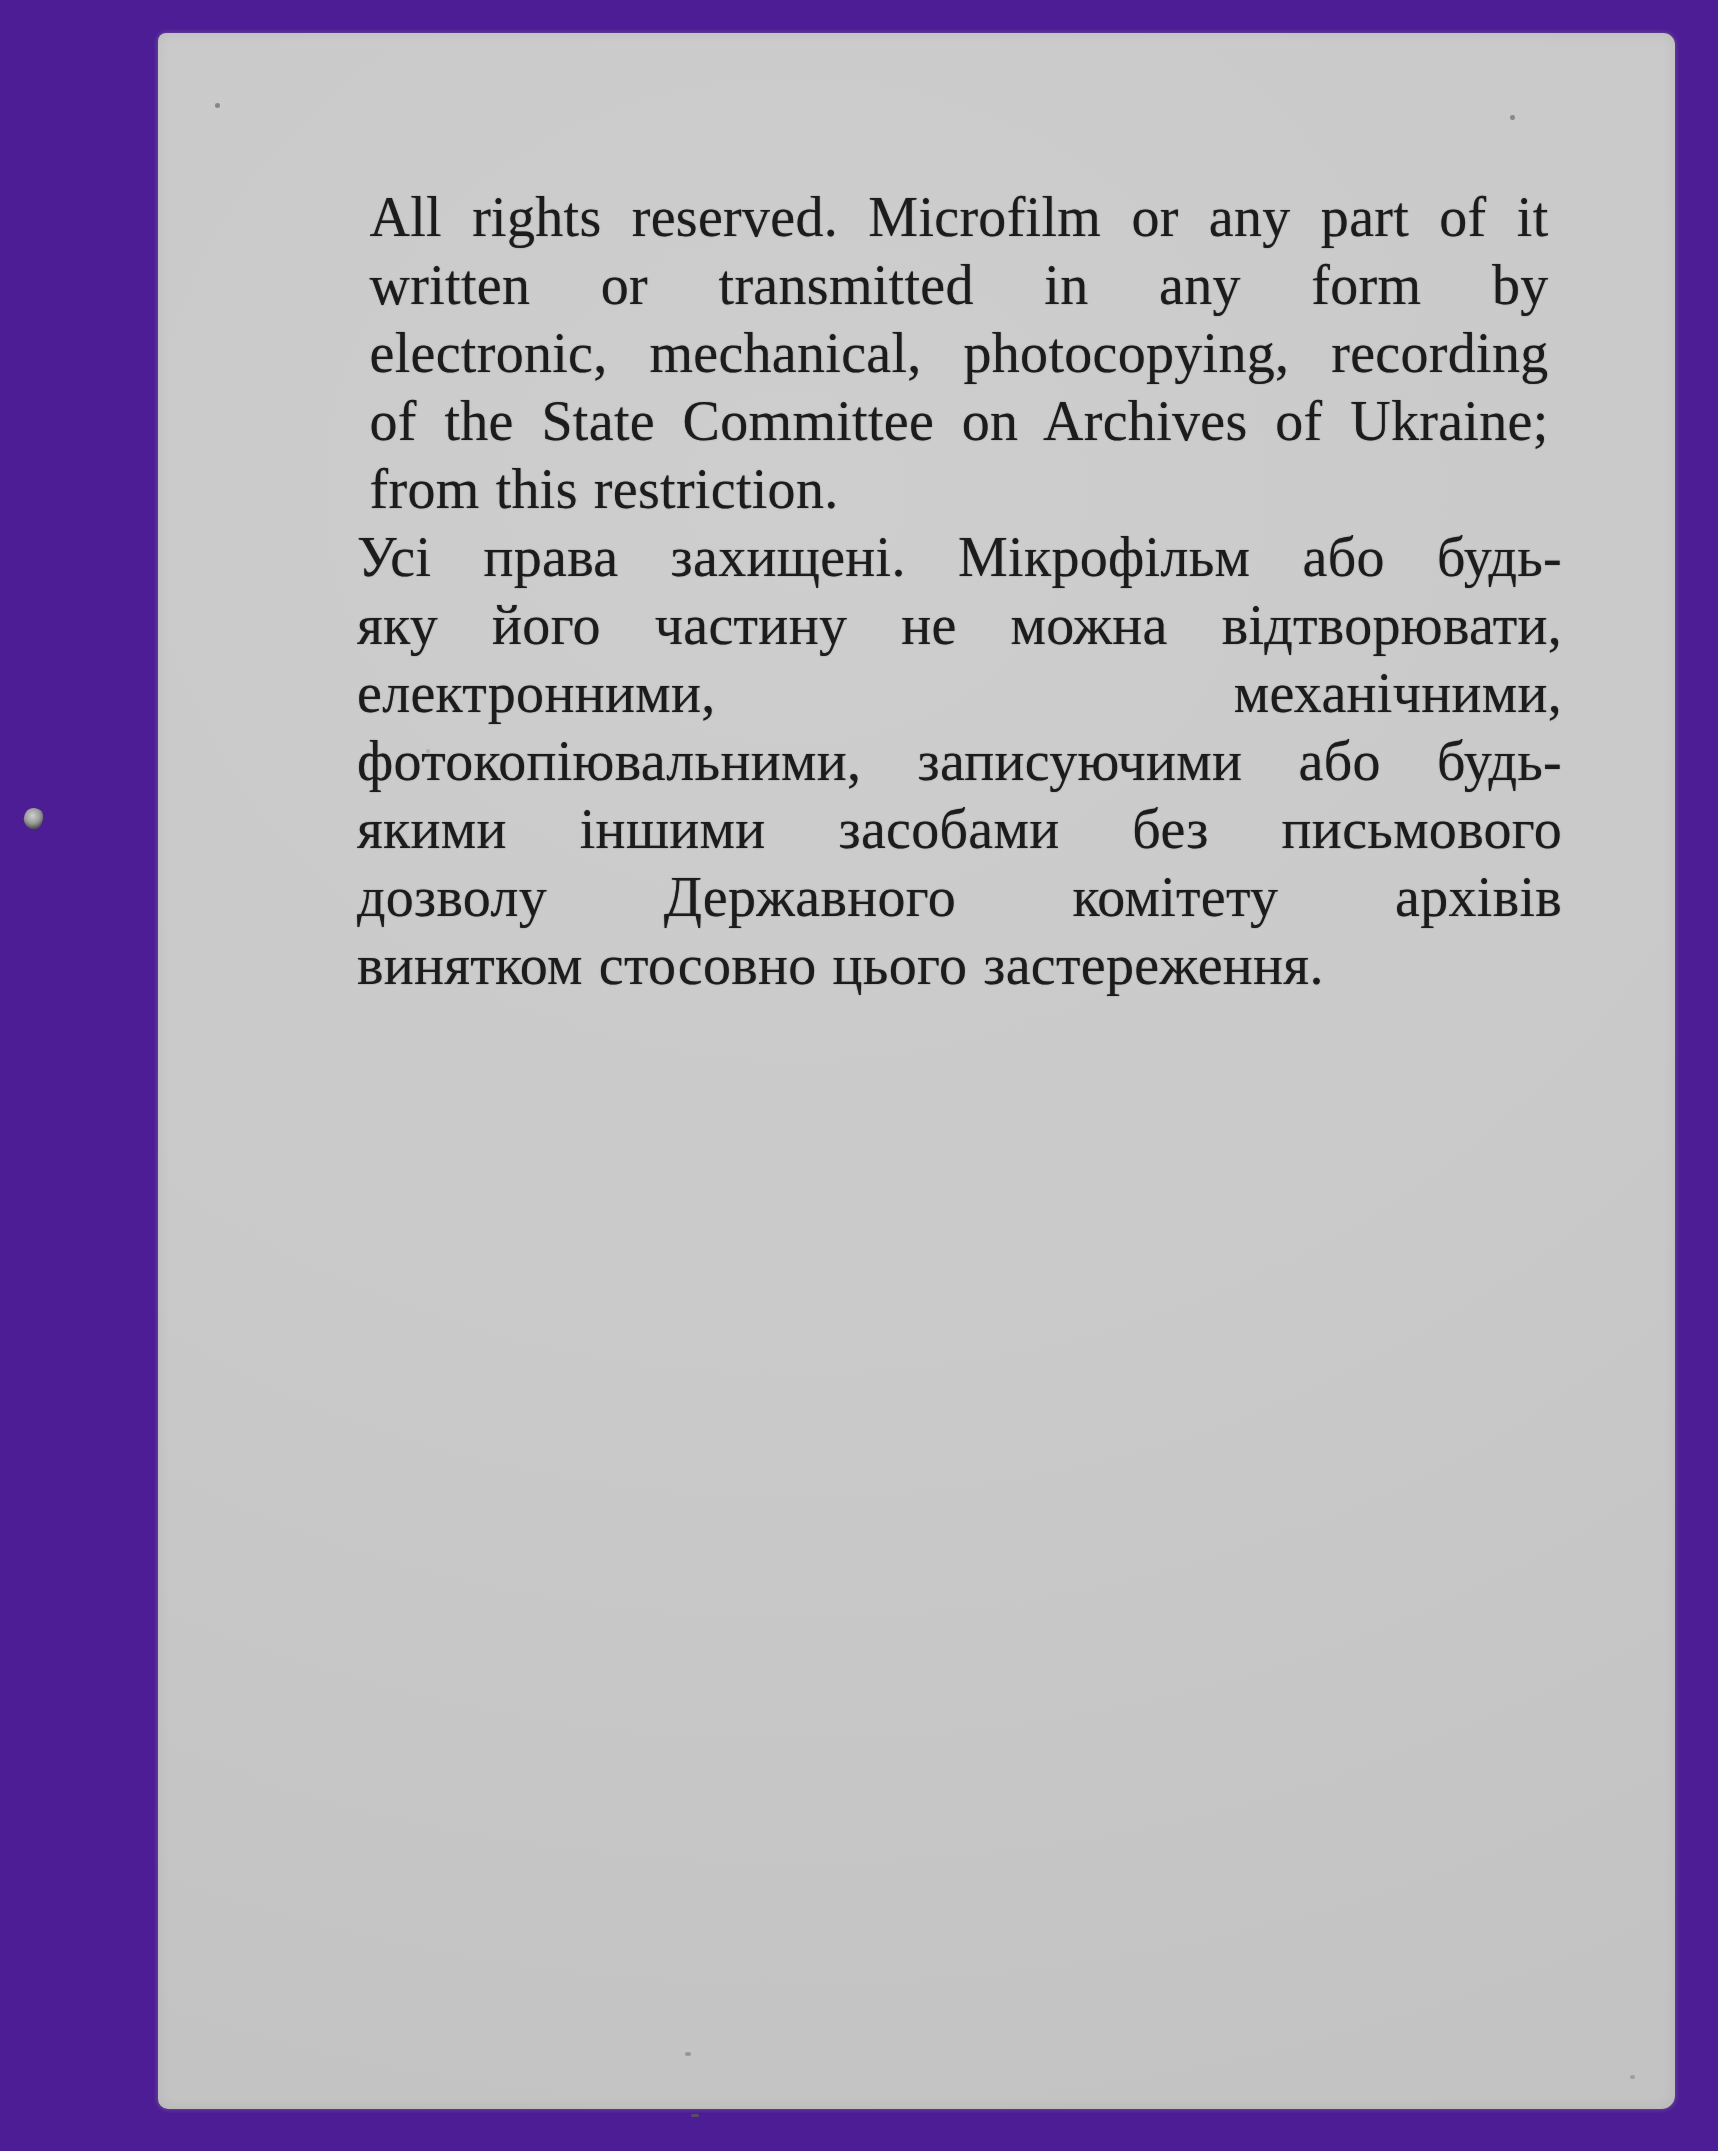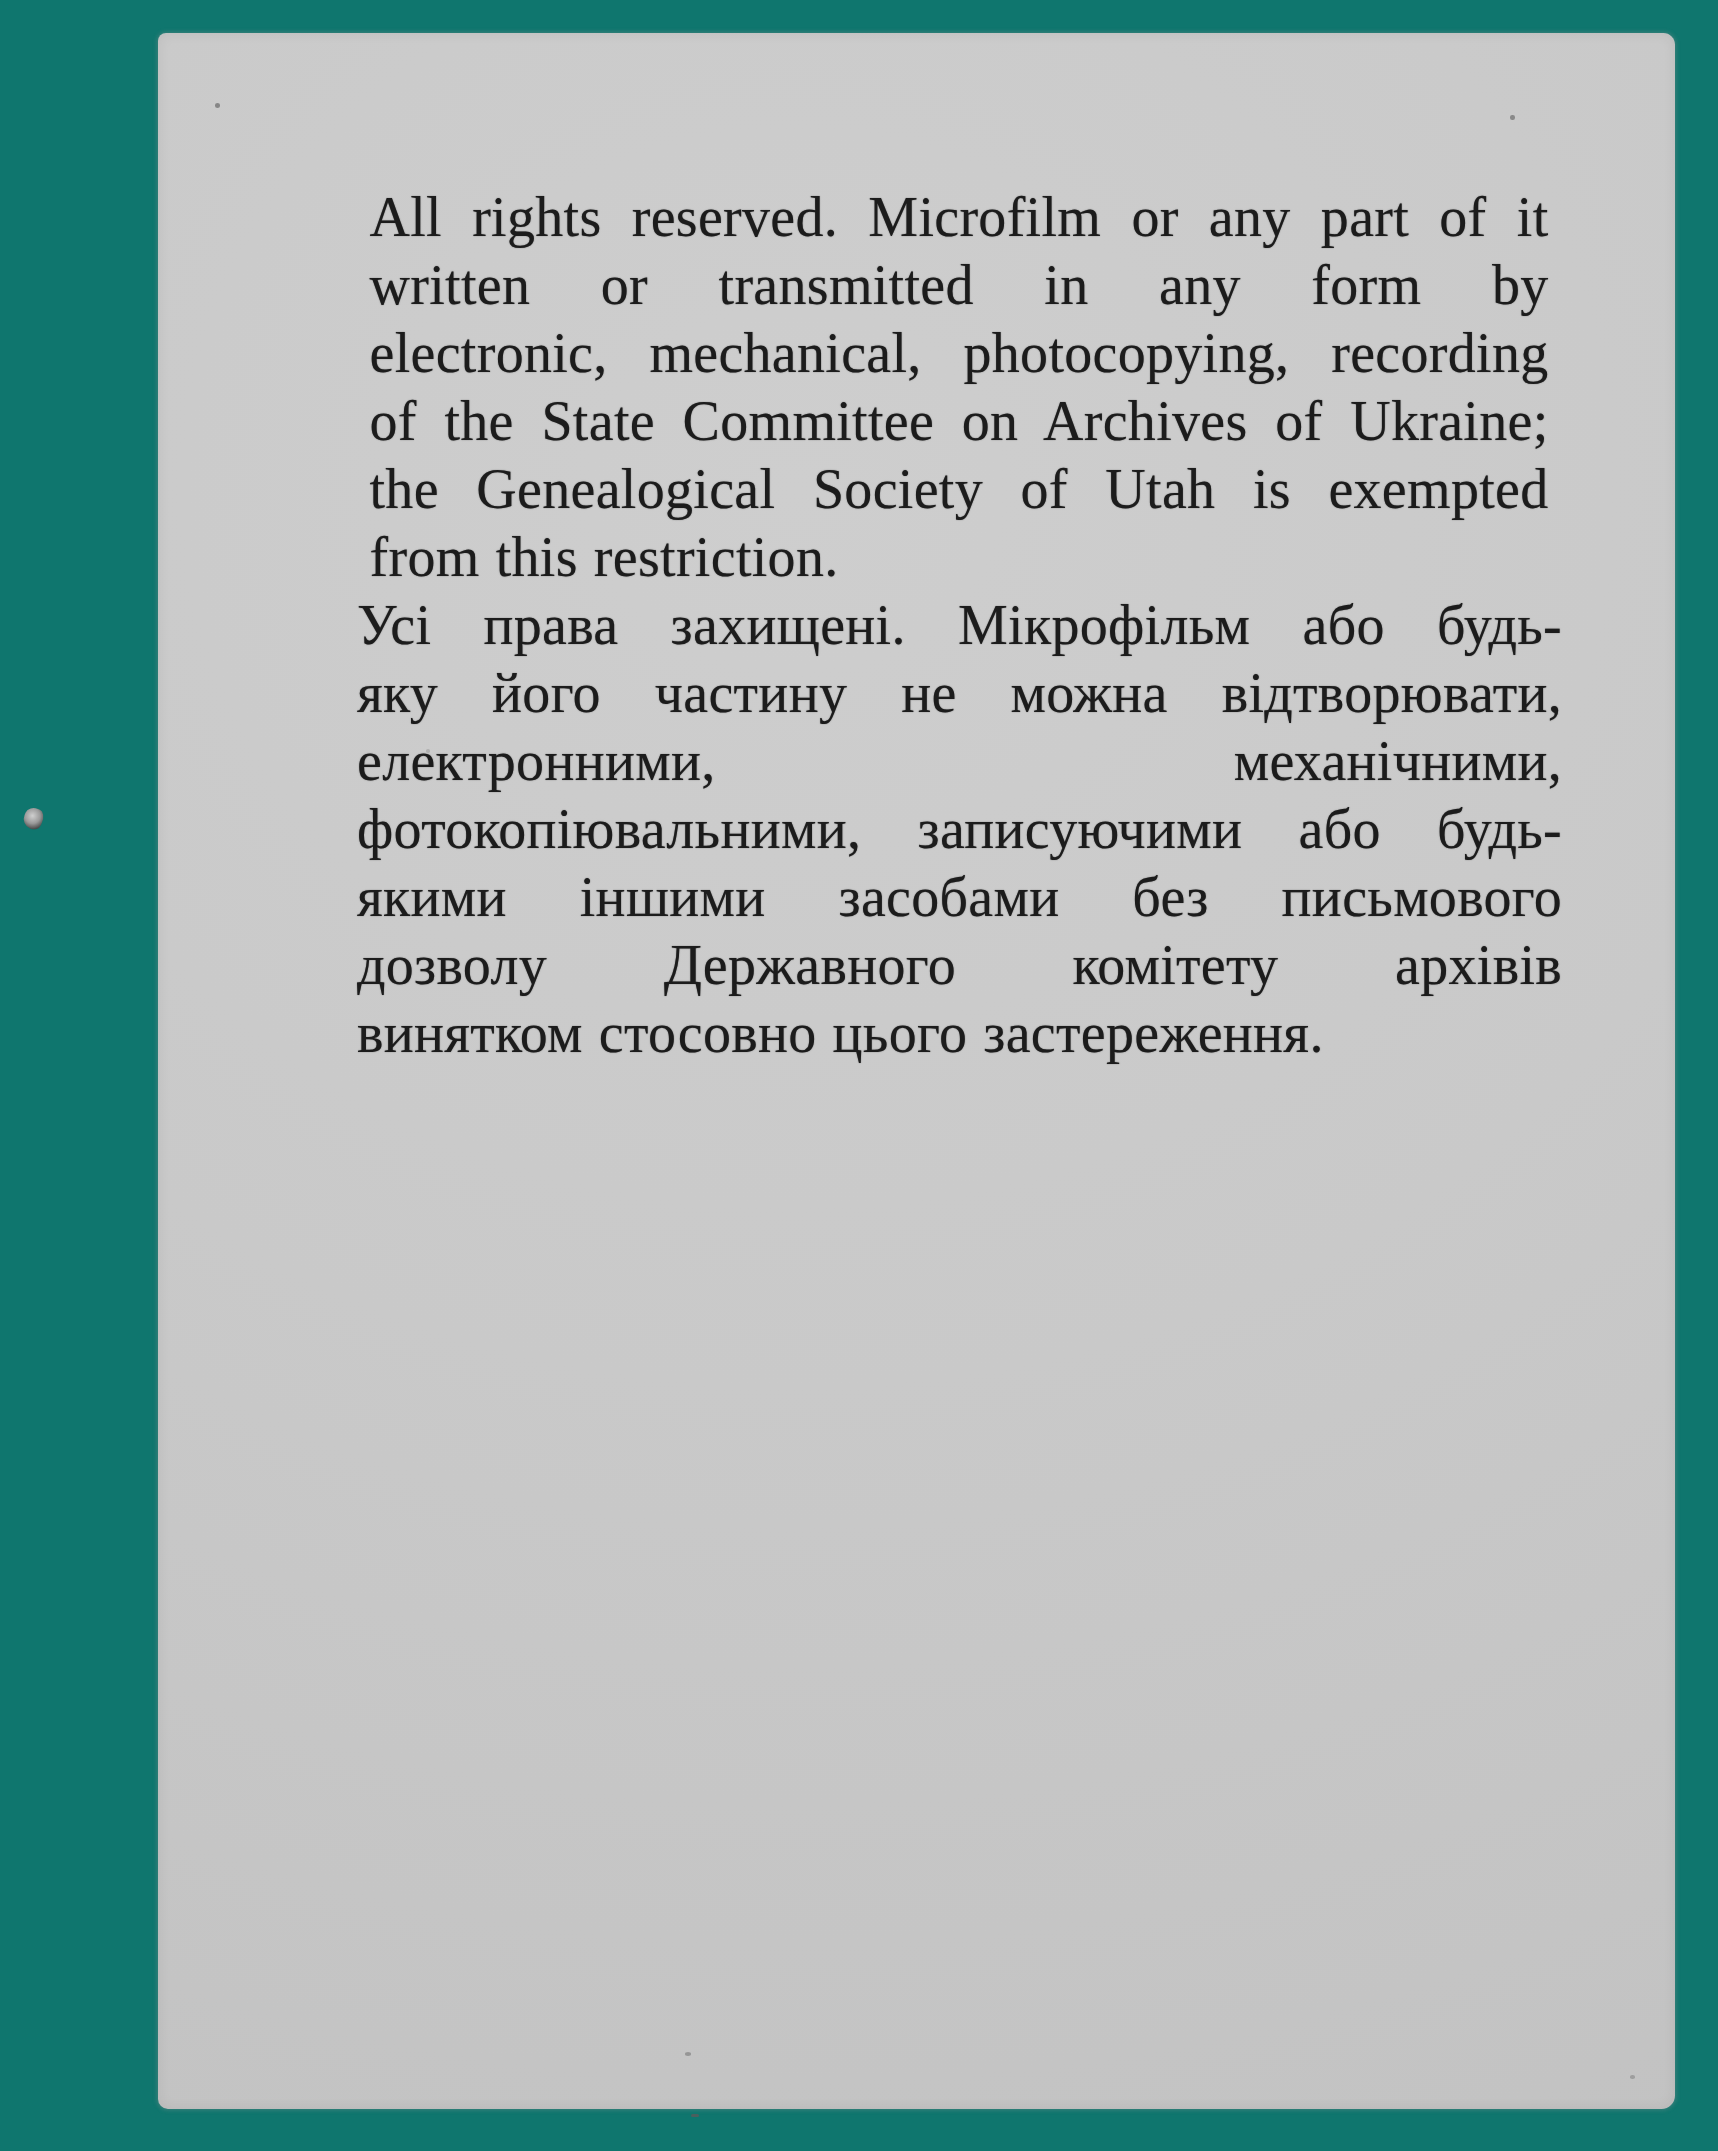--- a/index.html
+++ b/index.html
@@ -4,21 +4,21 @@
 <style>
   html, body {
     margin: 0;
     padding: 0;
     background: #000;
   }
   .stage {
     position: relative;
     width: 1719px;
     height: 2151px;
-    background: #0f766e;
+    background: #4c1d95;
     overflow: hidden;
     font-family: "Liberation Serif", serif;
   }
   .paper {
     position: absolute;
     left: 158px;
     top: 33px;
     width: 1517px;
     height: 2076px;
     background:
@@ -77,21 +77,20 @@
 
 <div class="stage">
 
   <div class="paper">
     <div class="text-block">
       <div class="paragraph para-en">
           <div class="line">All rights reserved. Microfilm or any part of it</div>
           <div class="line">written or transmitted in any form by</div>
           <div class="line">electronic, mechanical, photocopying, recording</div>
           <div class="line">of the State Committee on Archives of Ukraine;</div>
-          <div class="line">the Genealogical Society of Utah is exempted</div>
           <div class="line last">from this restriction.</div>
         </div>
       <div class="paragraph para-uk">
           <div class="line">Усі права захищені. Мікрофільм або будь-</div>
           <div class="line">яку його частину не можна відтворювати,</div>
           <div class="line">електронними, механічними,</div>
           <div class="line">фотокопіювальними, записуючими або будь-</div>
           <div class="line">якими іншими засобами без письмового</div>
           <div class="line">дозволу Державного комітету архівів</div>
           <div class="line last">винятком стосовно цього застереження.</div>

